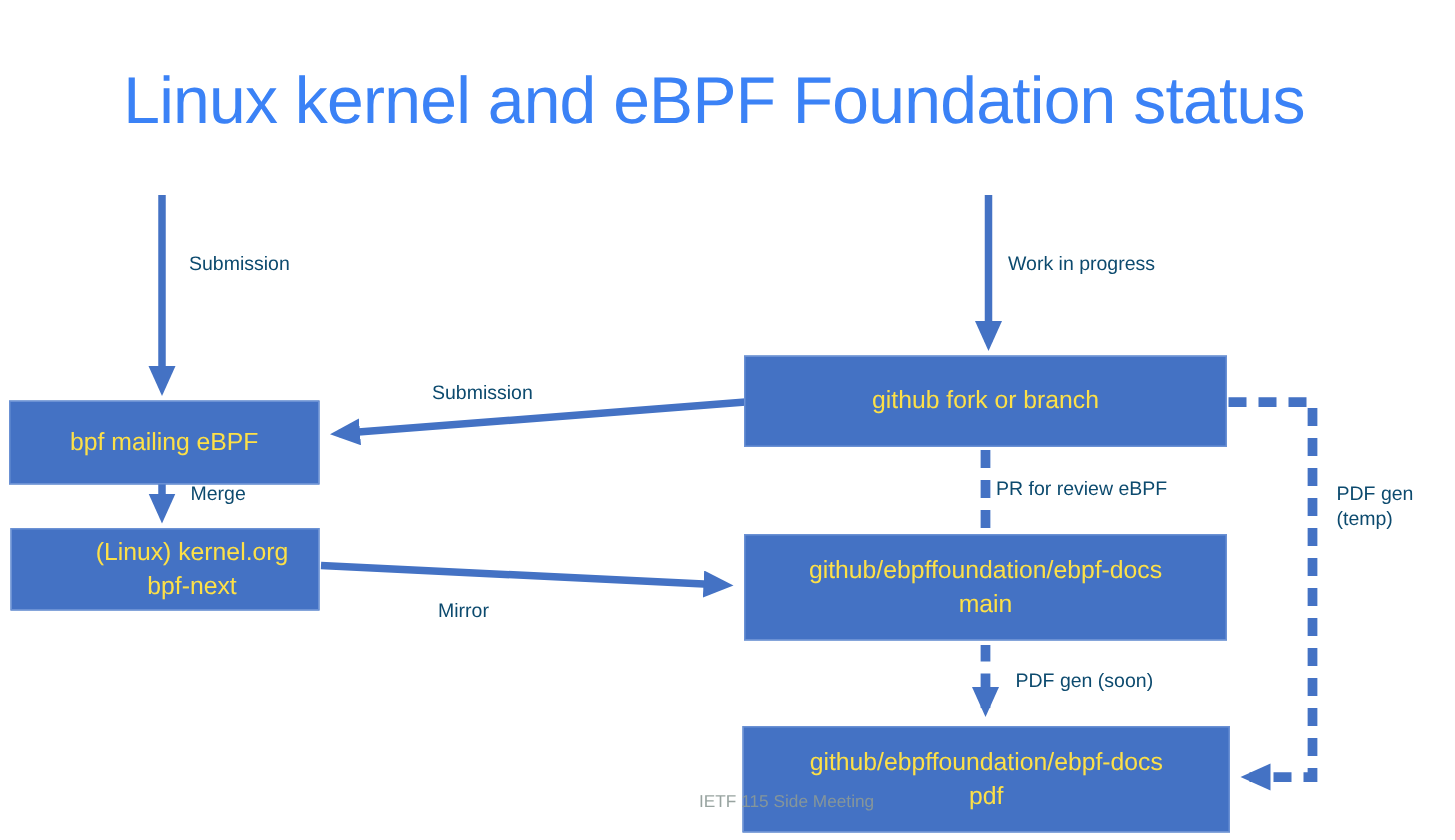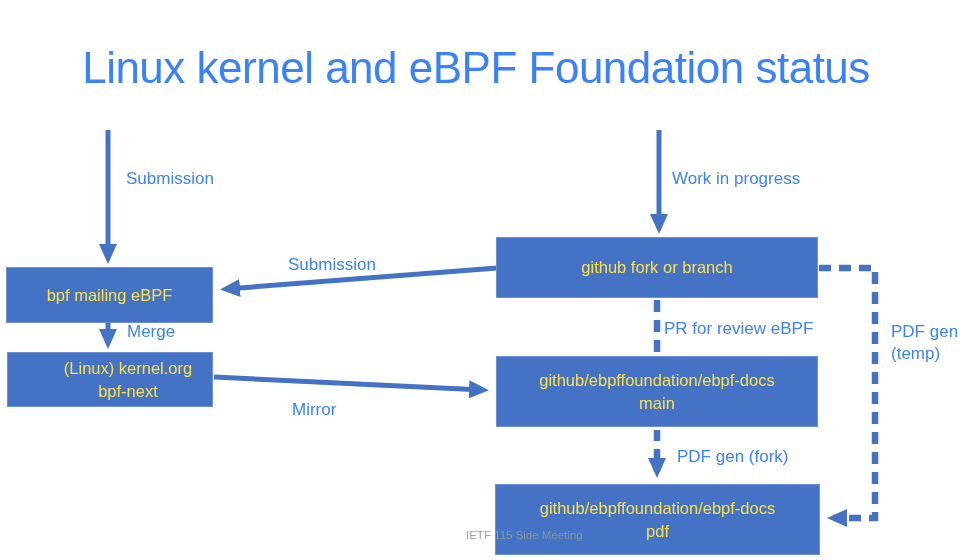--- a/index.html
+++ b/index.html
@@ -46,22 +46,22 @@
     align-items: center;
     justify-content: center;
     text-align: center;
     font-size: 16.5px;
     line-height: 1.35;
     box-sizing: border-box;
   }
   .edge-label {
     position: absolute;
     z-index: 3;
-    color: #3b82f6;
-    font-size: 17px;
+    color: #0c4a6e;
+    font-size: 13px;
     line-height: 1.3;
     white-space: nowrap;
   }
   .node-bpf-mailing-list { left: 6px;   top: 267px; width: 207px; height: 56px; }
   .node-kernel-org       { left: 7px;   top: 352px; width: 206px; height: 55px; padding-left: 36px; }
   .node-github-fork      { left: 496px; top: 237px; width: 322px; height: 61px; }
   .node-ebpf-docs-main   { left: 496px; top: 356px; width: 322px; height: 71px; }
   .node-ebpf-docs-pdf    { left: 495px; top: 484px; width: 325px; height: 71px; }
 
   .label-submission-top   { left: 126px; top: 168px; }
@@ -143,21 +143,21 @@
   <div class="edge-label label-work-in-progress">Work in progress</div>
 
   <div class="edge-label label-submission-mid">Submission</div>
 
   <div class="edge-label label-merge">Merge</div>
 
   <div class="edge-label label-mirror">Mirror</div>
 
   <div class="edge-label label-pr-for-review">PR for review eBPF</div>
 
-  <div class="edge-label label-pdf-gen-soon">PDF gen (fork)</div>
+  <div class="edge-label label-pdf-gen-soon">PDF gen (soon)</div>
 
   <div class="edge-label label-pdf-gen-temp">
     <div>PDF gen</div>
     <div>(temp)</div>
   </div>
 
   <div class="watermark">IETF 115 Side Meeting</div>
 
 </div>
 

